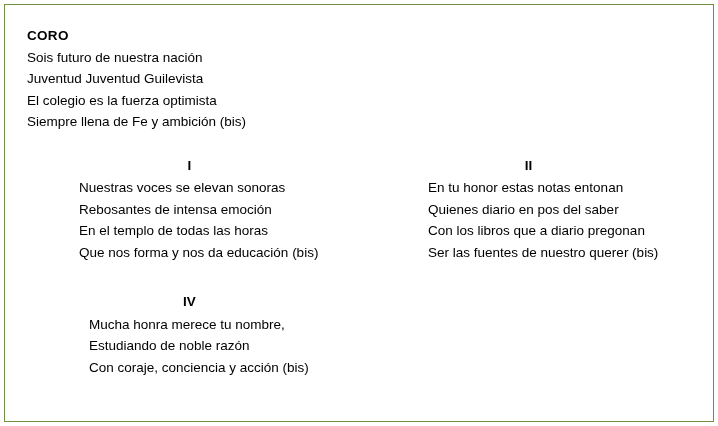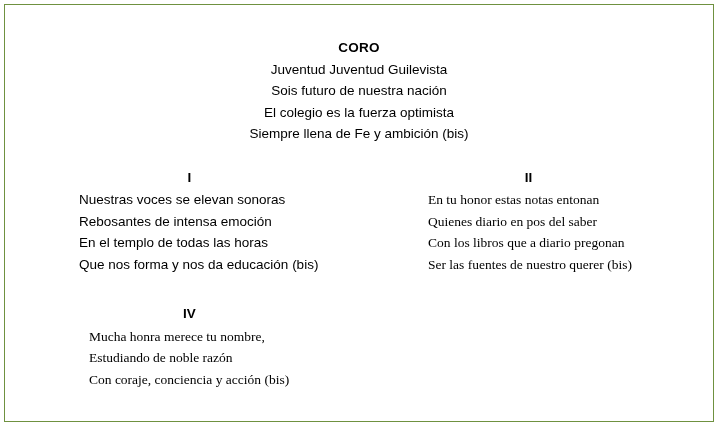--- a/index.html
+++ b/index.html
@@ -34,22 +34,21 @@
     top: 0;
     right: 0;
     bottom: 0;
     padding: 14px 22px 10px 22px;
     box-sizing: border-box;
     color: #000000;
     font-size: 13.5px;
     line-height: 21.5px;
   }
   .chorus {
-    text-align: center;
-    margin-top: 18px;
+    margin-top: 6px;
   }
   .chorus-title {
     font-weight: bold;
     letter-spacing: 0.3px;
   }
   .chorus-line {
     white-space: pre;
   }
   .stanza-grid {
     display: grid;
@@ -71,38 +70,37 @@
     margin-bottom: 1px;
   }
   .stanza-lines {
     padding-left: 10px;
   }
   .col-left .stanza-lines {
     padding-left: 8px;
   }
   .col-right .stanza-lines {
     padding-left: 18px;
-    font-family: Liberation Serif, serif;
   }
   .stanza-line {
     white-space: pre;
     margin-left: 44px;
   }
 </style>
 </head>
 <body>
 
 <div class="page">
   <div class="frame" style="border-color: rgb(111, 145, 64);">
     <div class="inner">
 
       <div class="chorus">
         <div class="chorus-title">CORO</div>
+        <div class="chorus-line">Sois futuro de nuestra nación</div>
         <div class="chorus-line">Juventud Juventud Guilevista</div>
-        <div class="chorus-line">Sois futuro de nuestra nación</div>
         <div class="chorus-line">El colegio es la fuerza optimista</div>
         <div class="chorus-line">Siempre llena de Fe y ambición (bis)</div>
       </div>
 
       <div class="stanza-grid grid-block-1">
         <div class="stanza col-left">
           <div class="stanza-num">I</div>
           <div class="stanza-lines">
             <div class="stanza-line">Nuestras voces se elevan sonoras</div>
             <div class="stanza-line">Rebosantes de intensa emoción</div>

